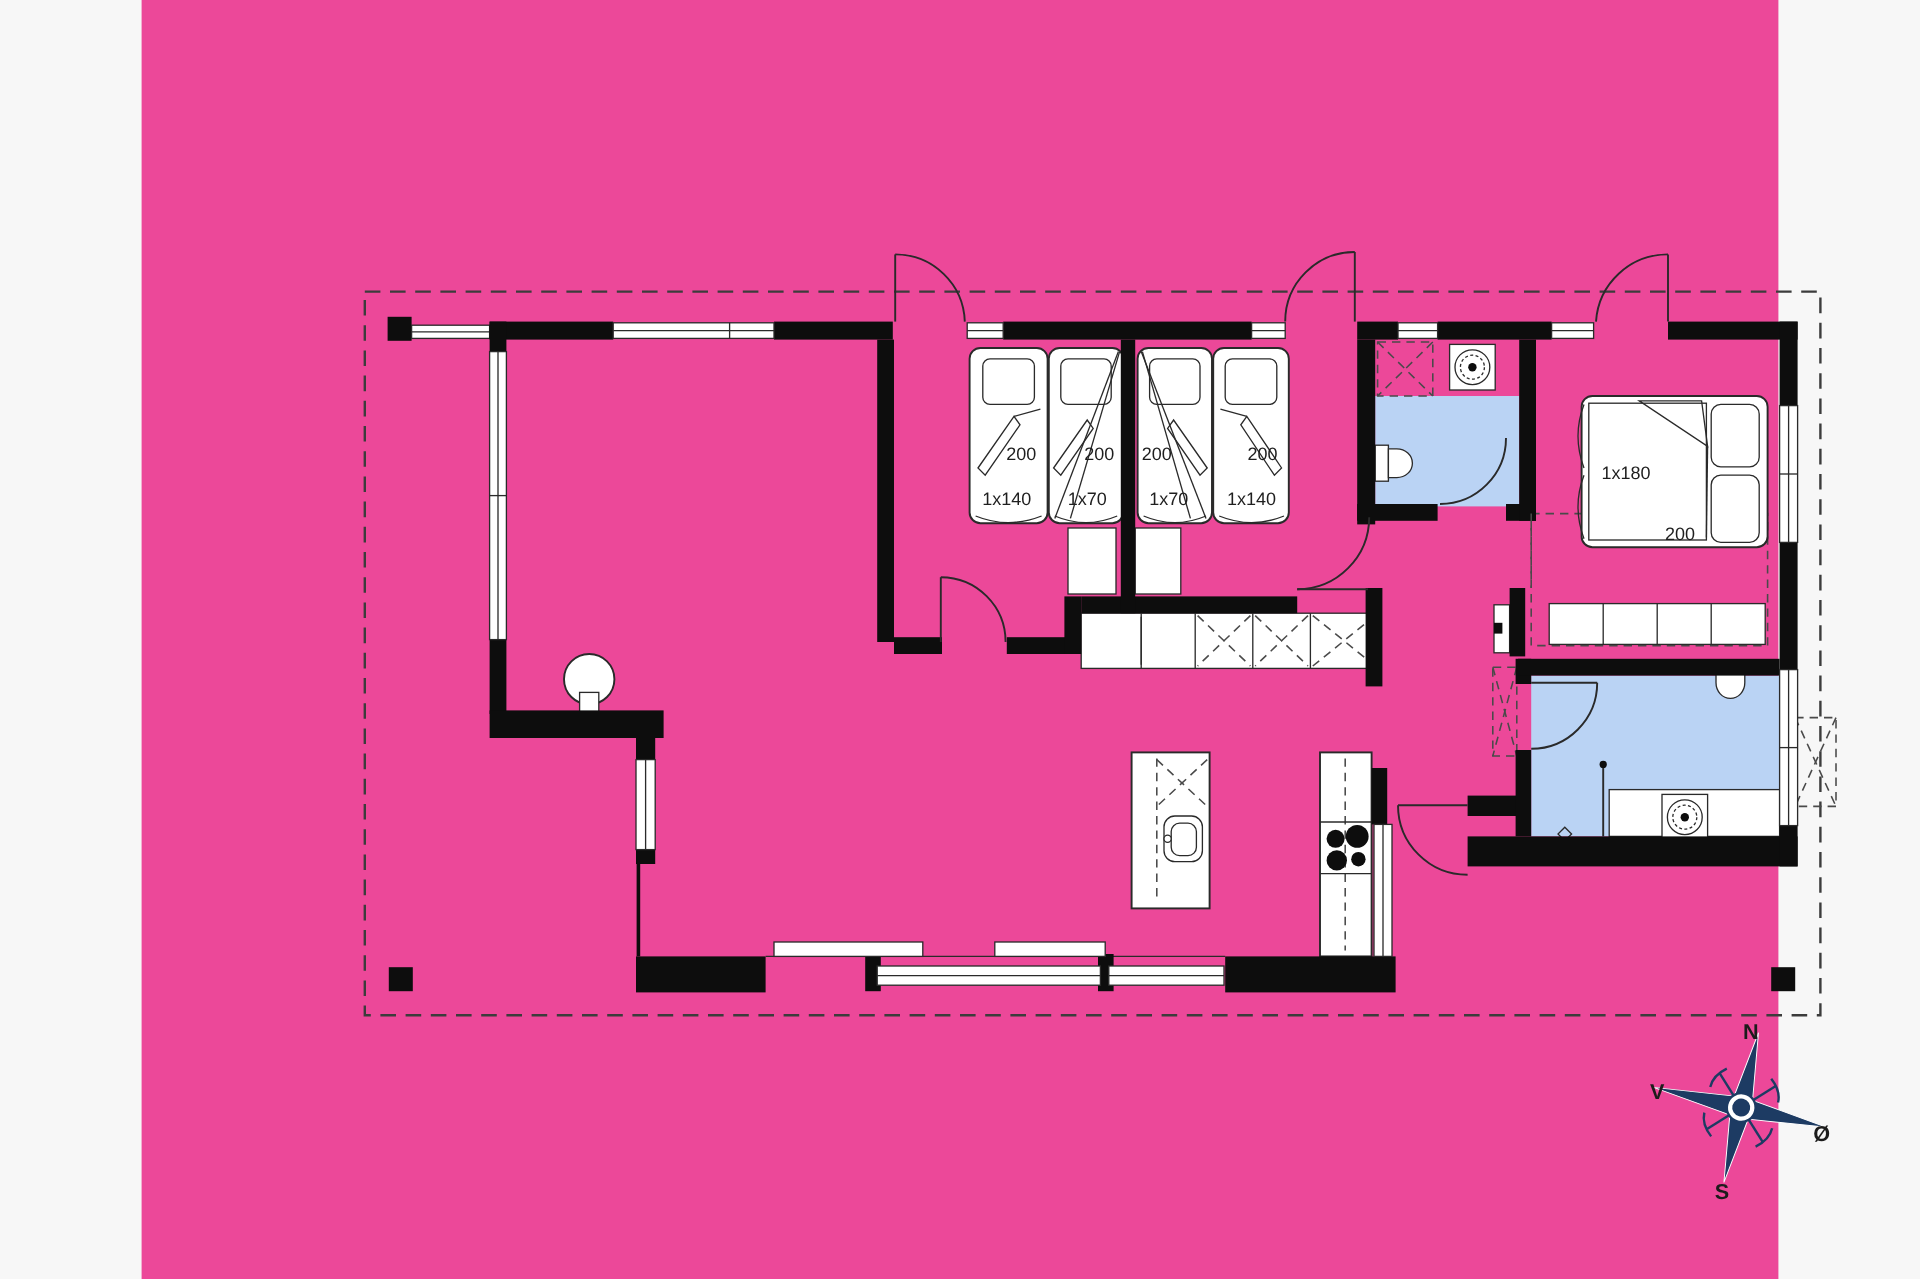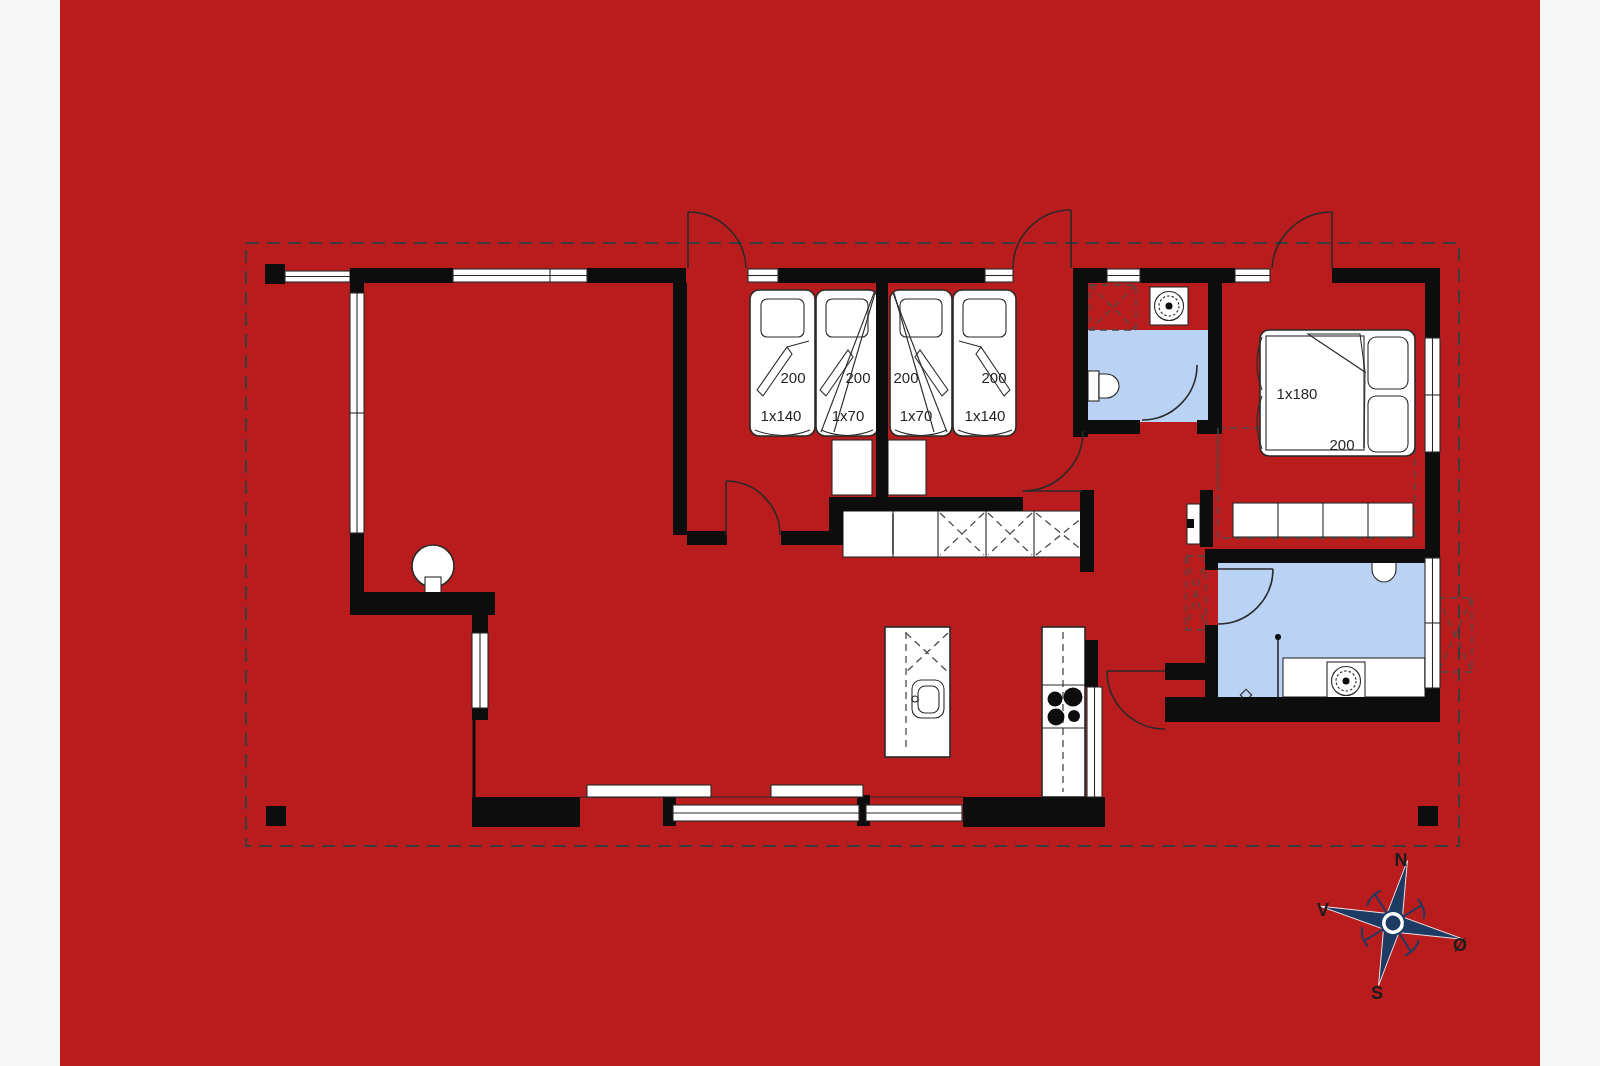--- a/index.html
+++ b/index.html
@@ -1,16 +1,16 @@
 <!DOCTYPE html>
 <html><head>
 <meta charset="utf-8">
 <style>
   html,body{margin:0;padding:0;background:#f7f7f7;}
-  .stage{width:1480px;height:1066px;background:#b91c1c;position:relative;margin:0 auto;
+  .stage{width:1364px;height:1066px;background:#ec4899;position:relative;margin:0 auto;
          font-family:"Liberation Sans", sans-serif;}
   svg{display:block;}
   .w   {fill:#0d0d0d;stroke:none;}
   .ln  {fill:none;stroke:#2a2a2a;stroke-width:1.6;}
   .ln1 {fill:none;stroke:#2a2a2a;stroke-width:1.1;}
   .furn{fill:#ffffff;stroke:#2a2a2a;stroke-width:1.6;}
   .furn1{fill:#ffffff;stroke:#2a2a2a;stroke-width:1.1;}
   .dsh {fill:none;stroke:#4a4a4a;stroke-width:1.3;stroke-dasharray:7 5;}
   .plot{fill:none;stroke:#3c3c3c;stroke-width:2;stroke-dasharray:13 8;}
   .lbl {font:15px "Liberation Sans", sans-serif;fill:#1f1f1f;text-anchor:middle;}

